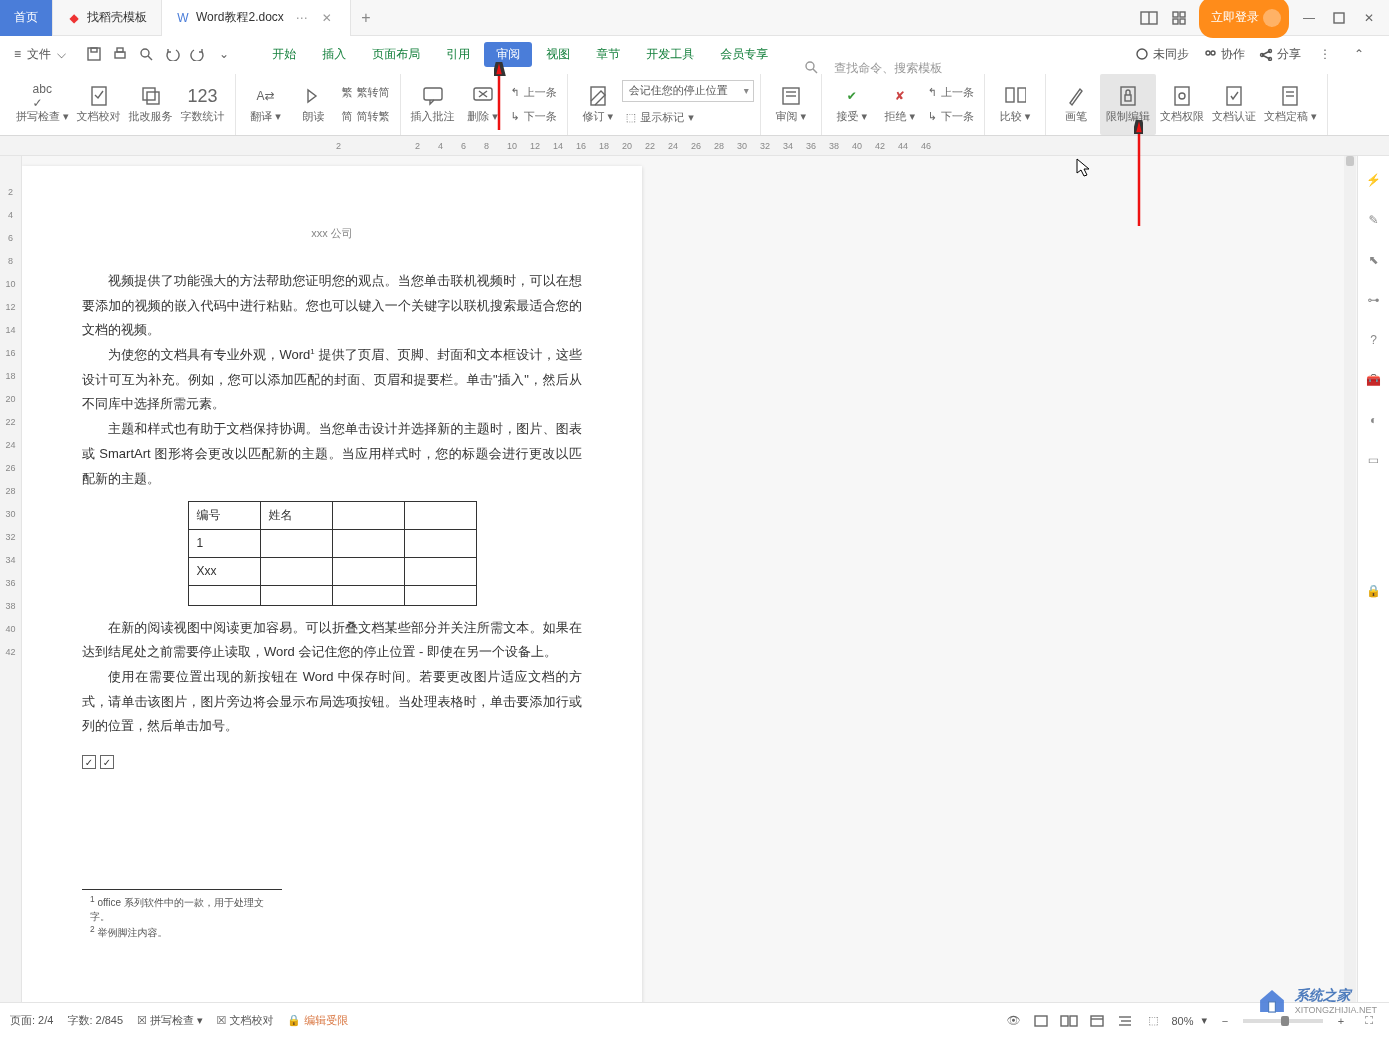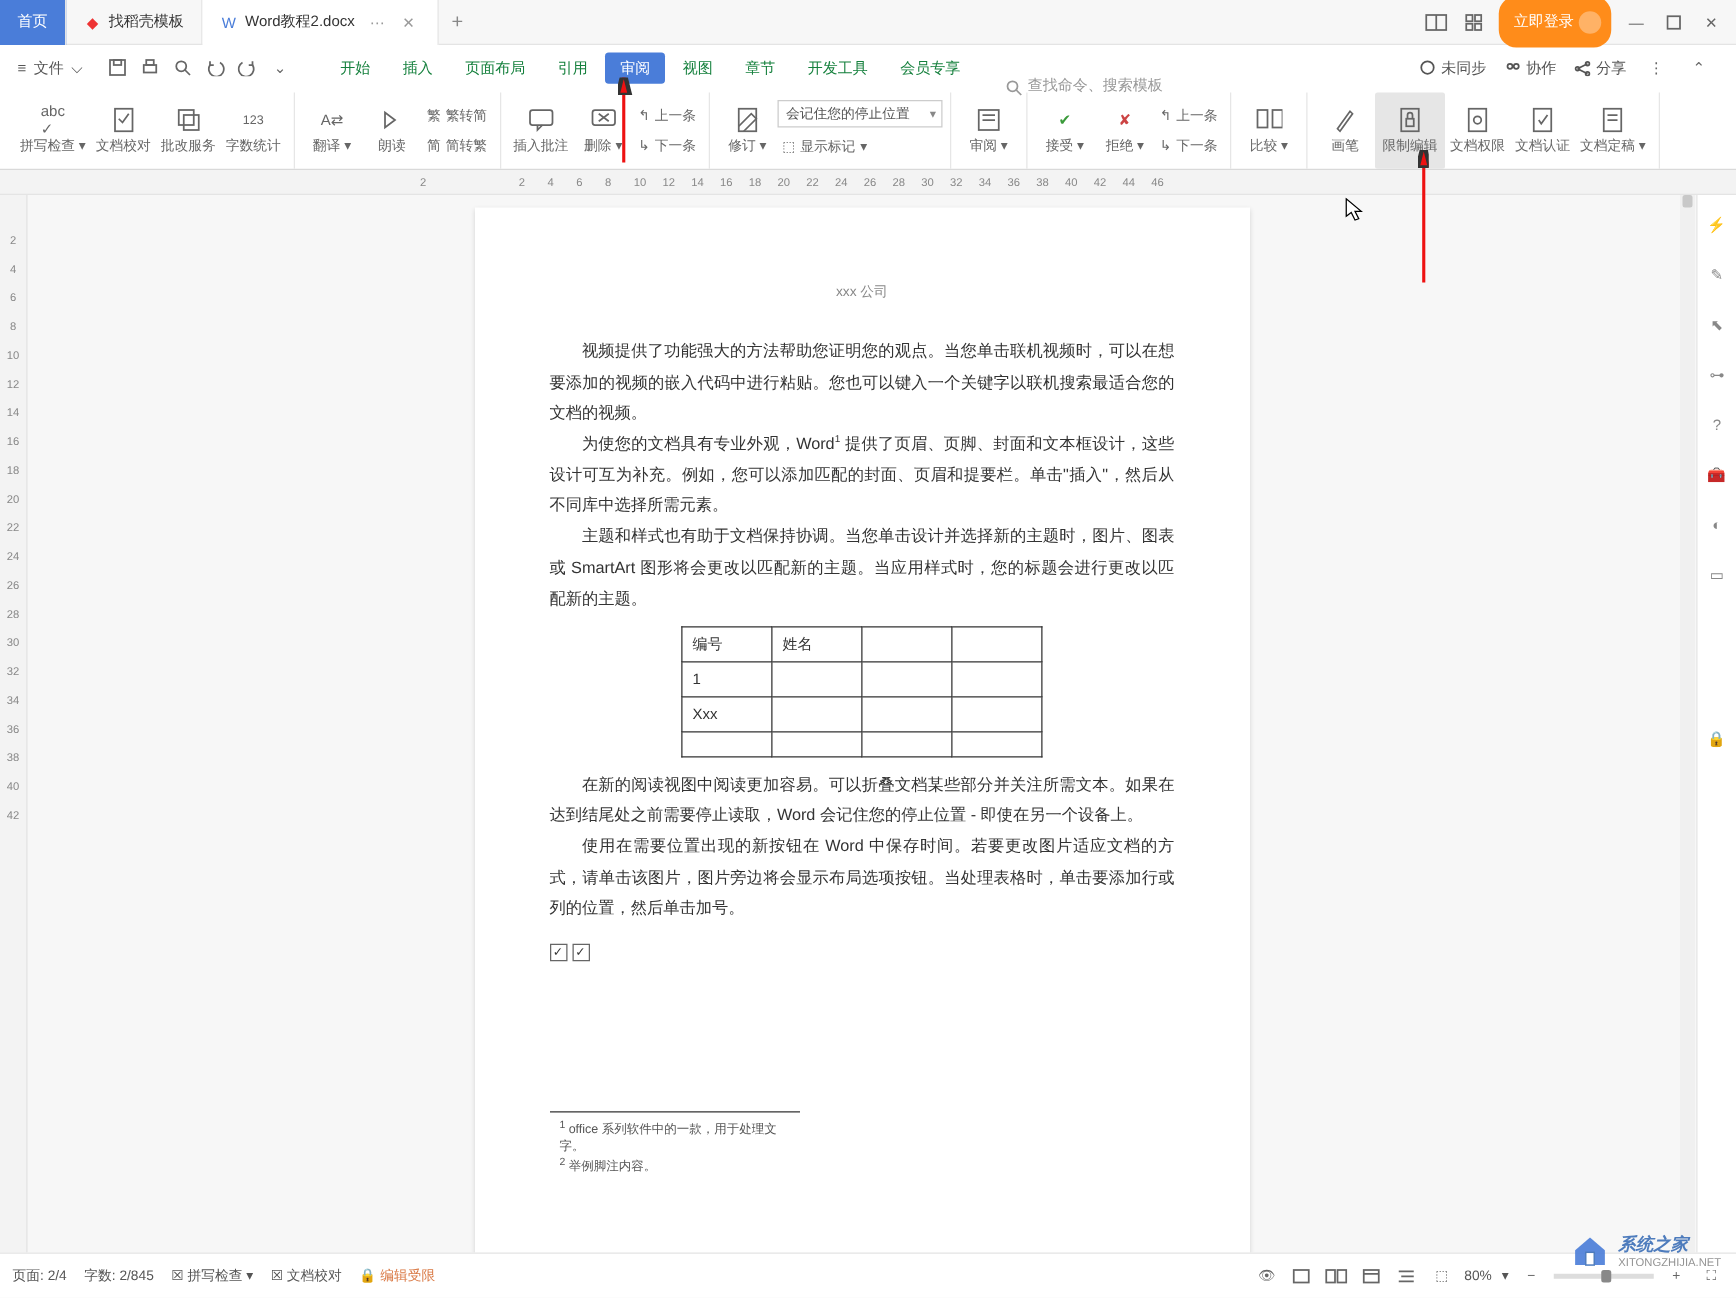--- a/index.html
+++ b/index.html
@@ -21,21 +21,21 @@
 
 
 .menu-row { height:36px; display:flex; align-items:center; padding:0 6px; gap:4px; }
 .menu-left { display:flex; align-items:center; gap:2px; }
 .menu-file { display:flex; align-items:center; gap:6px; padding:0 8px; color:#555; cursor:pointer; }
 .qat { display:flex; gap:2px; margin-left:6px; }
 .qat .icon-btn { width:24px; height:24px; }
 .menu-tabs { display:flex; align-items:center; gap:2px; margin-left:20px; }
 .menu-tab { padding:4px 12px; color:#15803d; cursor:pointer; border-radius:3px; }
 .menu-tab.sel { background:#4a7dd9; color:#fff; }
-.search-box { margin-left:20px; color:#999; display:flex; align-items:flex-end; gap:4px;margin-top:28px; }
+.search-box { margin-left:20px; color:#999; display:flex; align-items:flex-start; gap:16px;margin-top:28px; }
 .menu-spacer { flex:1; }
 .menu-right { display:flex; align-items:center; gap:14px; padding-right:14px; color:#555; }
 .menu-right-item { display:flex; align-items:center; gap:4px; cursor:pointer; }
 .mrtn { font-size:12px; }
 
 
 .ribbon { height:64px; border-bottom:1px solid #d9d9d9; display:flex; align-items:stretch; padding:2px 0 0 6px; background:#fff; }
 .rgroup { display:flex; flex-direction:row; align-items:stretch; border-right:1px solid #e6e6e6; padding:0 6px; }
 .rcol { display:flex; flex-direction:column; align-items:center; justify-content:center; gap:2px; padding:0 4px; color:#666; cursor:pointer; }
 .rcol.big { min-width:48px; }
@@ -48,21 +48,21 @@
 .rcol.highlight { background:#e6e6e6; border-radius:2px; padding:2px 6px; }
 
 
 .ruler-h { height:20px; background:#f3f3f3; display:flex; align-items:center; padding-left:336px; font-size:9px; color:#888; gap:0; border-bottom:1px solid #e4e4e4; position:relative; }
 .ruler-h .tick { display:inline-block; width:23px; text-align:left; }
 
 
 .workspace { position:absolute; top:156px; bottom:24px; left:0; right:32px; display:flex; background:#f7f7f7; }
 .ruler-v { width:22px; background:#f3f3f3; border-right:1px solid #e4e4e4; display:flex; flex-direction:column; align-items:center; padding-top:8px; font-size:9px; color:#888; gap:0; }
 .ruler-v .vtick { height:23px; }
-.canvas { flex:1; overflow:hidden; position:relative; display:flex; justify-content:center; padding-top:10px; }
+.canvas { flex:1; overflow:hidden; position:relative; display:flex; padding-top:10px; }
 .page { width:620px; background:#fff; box-shadow:0 1px 4px rgba(0,0,0,.15); padding:60px 60px 40px; position:relative; min-height:820px; }
 .page-header { text-align:center; font-size:11px; color:#888; margin-bottom:28px; }
 .doc-text { font-size:13px; line-height:1.9; color:#333; text-align:justify; }
 .doc-text p { text-indent:2em; margin-bottom:0; }
 .doc-table { margin:10px auto; border-collapse:collapse; font-size:12px; }
 .doc-table td { border:1px solid #333; padding:2px 8px; height:20px; min-width:72px; }
 .footnotes { margin-top:120px; border-top:1px solid #333; padding-top:4px; font-size:10px; color:#555; width:200px; }
 .footnotes div { padding-left:8px; }
 .checkbox-row { margin-top:16px; display:flex; gap:4px; }
 .cb { width:14px; height:14px; border:1px solid #666; display:inline-flex; align-items:center; justify-content:center; font-size:10px; }
@@ -251,21 +251,21 @@
     <div class="rcol big">
         <div class="ricon">
           <svg width="22" height="22">
             <rect x="3" y="3" width="12" height="12"></rect>
             <rect x="7" y="7" width="12" height="12"></rect>
           </svg>
         </div>
         <div class="rlabel">批改服务</div>
       </div>
     <div class="rcol big">
-        <div class="ricon" style="font-size:10px;">123</div>
+        <div class="ricon" style="font-size:18px;">123</div>
         <div class="rlabel">字数统计</div>
       </div>
   </div>
   <div class="rgroup">
     <div class="rcol big">
         <div class="ricon">A⇄</div>
         <div class="rlabel"><span>翻译</span> ▾</div>
       </div>
     <div class="rcol big">
         <div class="ricon">

